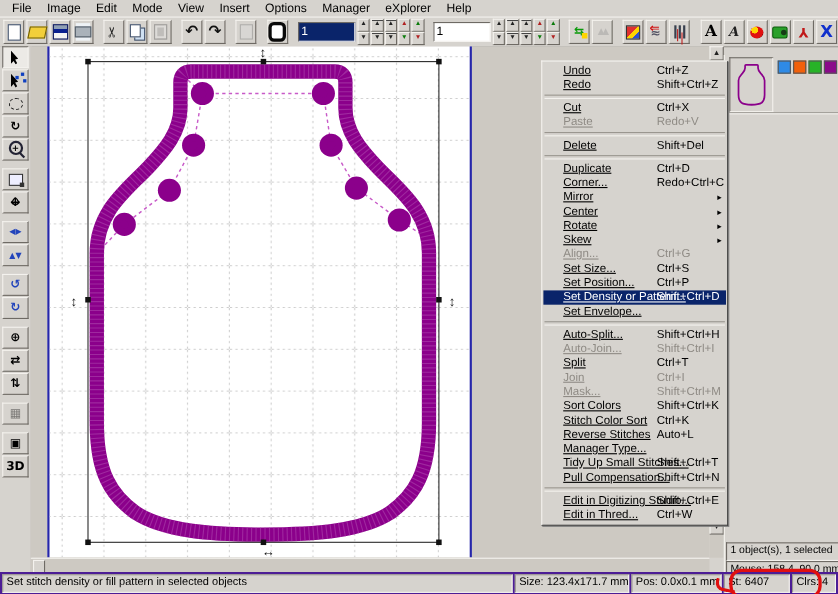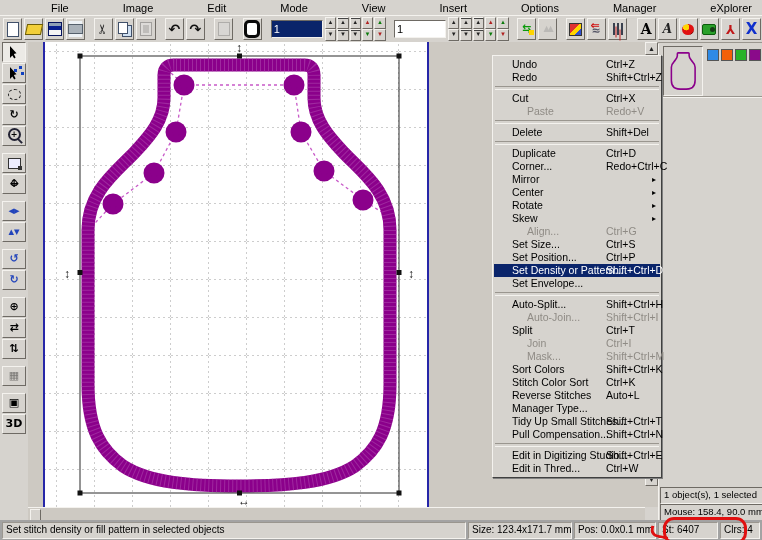--- a/index.html
+++ b/index.html
@@ -2,21 +2,21 @@
 <html><head>
 <meta charset="utf-8">
 <style>
   html,body{margin:0;padding:0;background:#888;}
   #app{position:relative;width:762px;height:540px;background:#d6d3ce;overflow:hidden;
        font-family:"Liberation Sans",sans-serif;font-size:11px;color:#000;
        -webkit-user-select:none;user-select:none;}
   
   .menubar{position:absolute;left:0;top:0;right:0;height:15px;display:flex;align-items:center;
            padding-left:4px;gap:0;background:#d6d3ce;}
-  .mitem{padding:1px 7px;cursor:default;margin-left:40px;}
+  .mitem{padding:1px 7px;cursor:default;}
   
   .toolbar{position:absolute;left:0;top:15px;right:0;height:26px;background:#d6d3ce;
            border-top:1px solid #f4f2ee;border-bottom:1px solid #9a968f;
            display:flex;align-items:center;padding-left:2px;}
   .tgap{width:9px;height:1px;}
   .tbtn{width:23px;height:22px;background:#d6d3ce;border:1px solid;display:flex;align-items:center;justify-content:center;
         border-color:#f4f2ee #6e6a64 #6e6a64 #f4f2ee;padding:0;margin:0 1px;position:relative;}
   .tbtn.dis .i{filter:grayscale(1);opacity:.4;}
   .i{width:17px;height:16px;display:flex;align-items:center;justify-content:center;position:relative;
      font:bold 12px/16px "DejaVu Sans",sans-serif;}
@@ -82,42 +82,42 @@
   .page{position:absolute;left:15px;top:0;width:386px;height:465px;background:#fff;box-sizing:border-box;
         border-left:2px solid #2626a8;border-right:2px solid #2626a8;}
   .page svg{display:block;}
   
   .hscroll{position:absolute;left:28px;top:507px;width:617px;height:13px;background:#cdc9c2;border-top:1px solid #f4f2ee;}
   .hthumb{position:absolute;left:2px;top:1px;width:9px;height:11px;background:#d6d3ce;border:1px solid;border-color:#f4f2ee #6e6a64 #6e6a64 #f4f2ee;}
   .vscroll{position:absolute;left:645px;top:42px;width:13px;height:465px;background:#cdc9c2;}
   .varrow{position:absolute;left:0;width:13px;height:13px;background:#d6d3ce;border:1px solid;border-color:#f4f2ee #6e6a64 #6e6a64 #f4f2ee;
           font-size:7px;line-height:11px;text-align:center;color:#222;box-sizing:border-box;}
   
-  .rightpanel{position:absolute;left:658px;top:44px;width:104px;height:478px;background:#d6d3ce;border-left:1px solid #f4f2ee;}
+  .rightpanel{position:absolute;left:658px;top:50px;width:104px;height:478px;background:#d6d3ce;border-left:1px solid #f4f2ee;}
   .thumbbox{position:absolute;left:4px;top:2px;width:38px;height:48px;background:#d6d3ce;border:1px solid;
             border-color:#6e6a64 #f4f2ee #f4f2ee #6e6a64;display:flex;align-items:center;justify-content:center;}
   .swatches{position:absolute;left:48px;top:5px;display:flex;gap:2px;}
   .swatch{width:10px;height:10px;border:1px solid #555;}
   .rp-sep{position:absolute;left:0;right:0;top:52px;border-top:1px solid #9a968f;border-bottom:1px solid #f4f2ee;}
   .rp-box{position:absolute;left:1px;width:101px;height:15px;border:1px solid;border-color:#6e6a64 #f4f2ee #f4f2ee #6e6a64;
           font-size:9.5px;line-height:14px;padding-left:3px;white-space:nowrap;overflow:hidden;background:#d6d3ce;}
   
-  .statusbar{position:absolute;left:0;right:0;top:520px;height:20px;background:#a3a3a3;display:flex;align-items:center;gap:2px;padding:0 2px;}
+  .statusbar{position:absolute;left:0;right:0;top:520px;height:20px;background:#4c1d95;display:flex;align-items:center;gap:2px;padding:0 2px;}
   .spanel{border:1px solid;border-color:#9a968f #f4f2ee #f4f2ee #9a968f;height:15px;line-height:14px;font-size:10px;
           padding:0 3px;white-space:nowrap;overflow:hidden;background:#d6d3ce;}
   .sp-msg{flex:1;}
   .sp-size{width:96px;} .sp-pos{width:74px;} .sp-st{width:52px;} .sp-clrs{width:32px;}
   
   .ctxmenu{position:absolute;left:492px;top:55px;width:166px;background:#d6d3ce;z-index:50;
            border:1px solid;border-color:#f4f2ee #404040 #404040 #f4f2ee;box-shadow:1px 1px 0 #808080;padding:2px 1px;}
   .mrow{position:relative;height:13px;line-height:13px;font-size:10.5px;display:flex;cursor:default;}
-  .mrow .ml{padding-left:18px;white-space:nowrap;}
-  .mrow .ms{position:absolute;left:112px;white-space:nowrap;}
+  .mrow .ml{padding-left:18px;white-space:nowrap;text-decoration:underline;}
+  .mrow .ms{position:absolute;left:103px;white-space:nowrap;}
   .mrow .ma{position:absolute;right:4px;font-size:8px;line-height:13px;}
-  .mrow.dis{color:#8f8b85;padding-left:15px;}
+  .mrow.dis{color:#8f8b85;}
   .mrow.hi{background:#0a246a;color:#fff;text-align:center;}
   .msep{height:2px;border-top:1px solid #9a968f;border-bottom:1px solid #f4f2ee;margin:2px 1px;}
   
   .redcircle{position:absolute;left:663px;top:517px;width:78px;height:21px;border:3px solid #e01010;border-radius:11px;
              z-index:99;pointer-events:none;}
   .redtail{position:absolute;left:650px;top:527px;width:16px;height:8px;border-left:3px solid #e01010;border-bottom:3px solid #e01010;
            border-bottom-left-radius:8px;transform:rotate(12deg);z-index:99;pointer-events:none;}
 </style>
 <style>.stitch{stroke:#8b008b;}.tex{stroke:#b14ab1;}.run{stroke:#c85ac8;}.eyelets circle{fill:#8b008b;}.sel rect{stroke:#2a2a2a;}.handles rect{fill:#111;stroke:none;}.selarrows text{fill:#111;}</style></head>
 <body>

